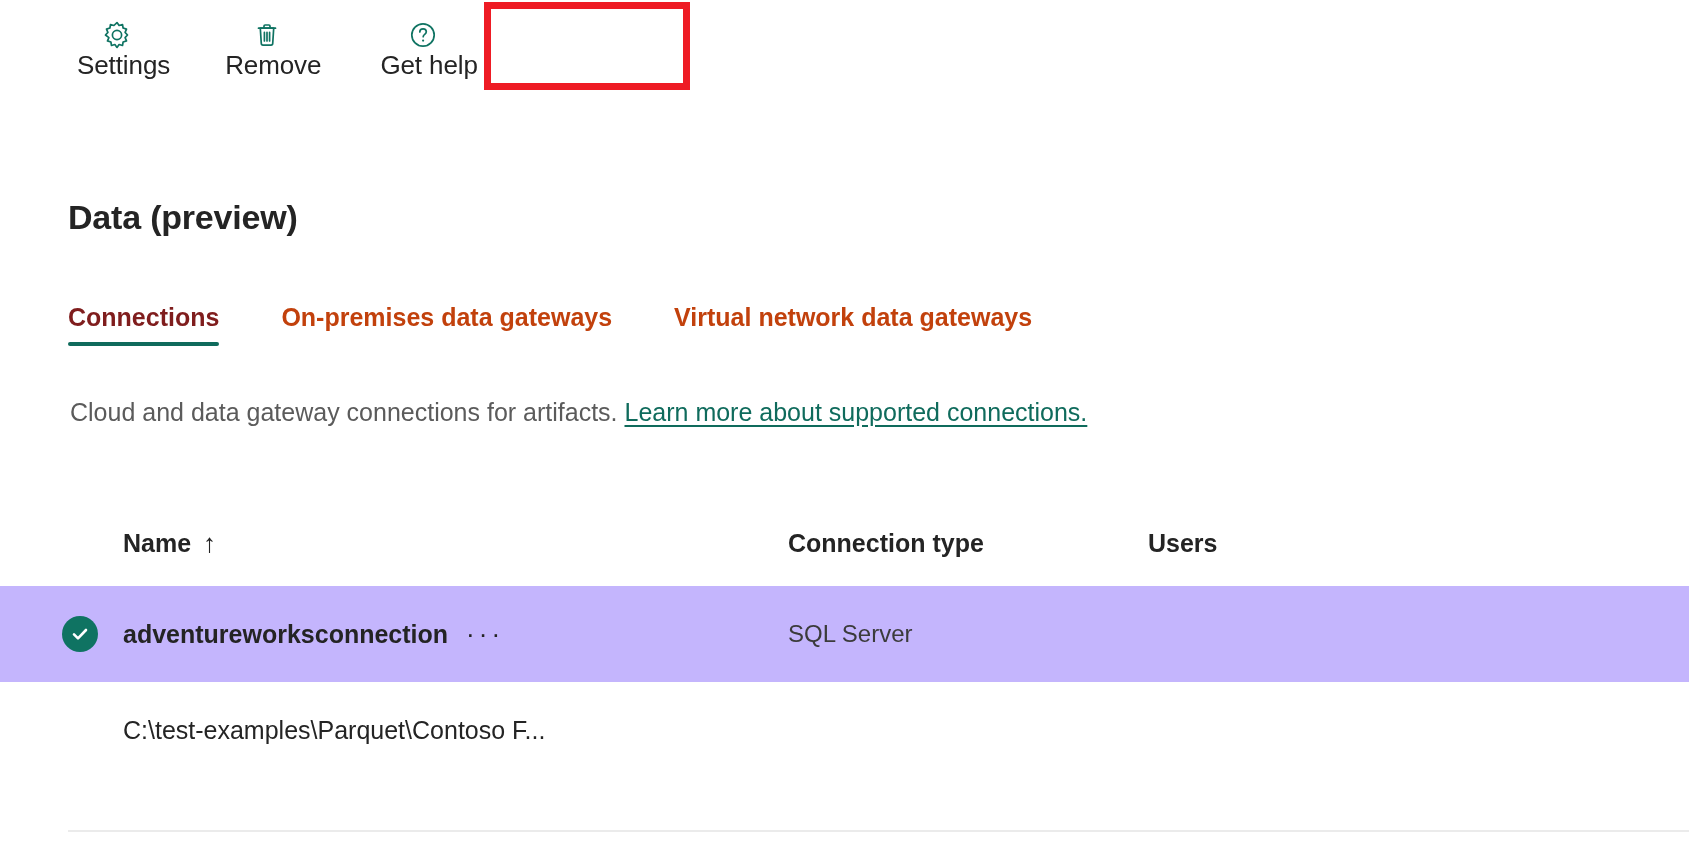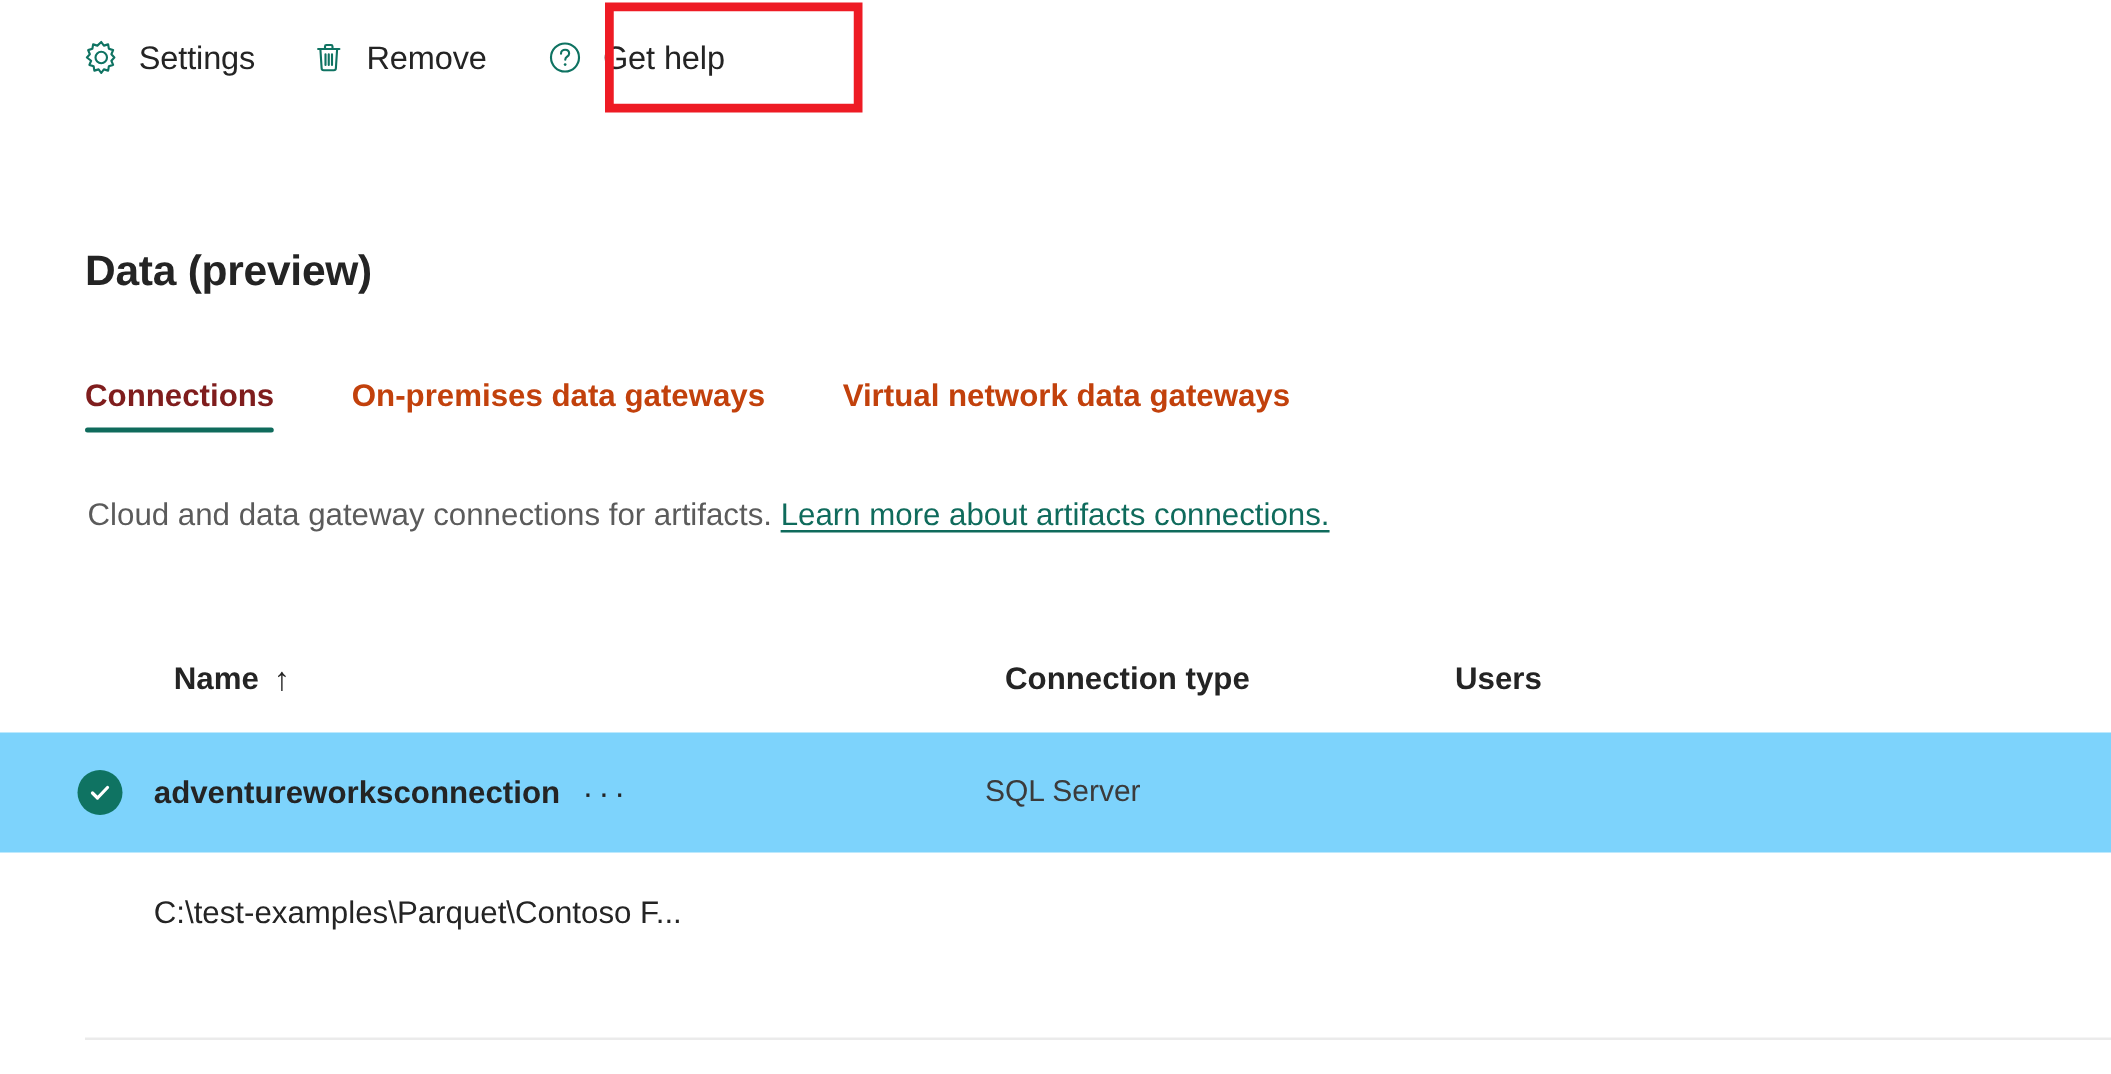--- a/index.html
+++ b/index.html
@@ -27,20 +27,21 @@
     align-items: center;
   }
   .cmd-item {
     display: flex;
     align-items: center;
     height: 56px;
     padding: 0 12px;
     cursor: pointer;
     position: relative;
     box-sizing: border-box;
+    flex-direction: column;
   }
   .cmd-item .cmd-icon {
     display: inline-flex;
     align-items: center;
     justify-content: center;
     width: 34px;
     height: 34px;
     flex: none;
   }
   .cmd-item .cmd-label {
@@ -140,22 +141,22 @@
     left: 0;
     top: 500px;
     width: 1689px;
   }
   .row {
     display: flex;
     align-items: center;
     height: 96px;
     box-sizing: border-box;
   }
-  .row.header { height: 86px; margin-left: 16px; }
-  .row.selected { background: #7dd3fc; }
+  .row.header { height: 86px; }
+  .row.selected { background: #c4b5fd; }
   .cell-check {
     width: 123px;
     flex: none;
     display: flex;
     align-items: center;
     justify-content: center;
     padding-left: 36px;
     box-sizing: border-box;
   }
   .cell-name {
@@ -270,21 +271,21 @@
   <div class="tab">
     <span class="tab-label">On-premises data gateways</span>
   </div>
   <div class="tab">
     <span class="tab-label">Virtual network data gateways</span>
   </div>
 </div>
 
 <div class="description">
   <span>Cloud and data gateway connections for artifacts.</span>
-  <a href="#">Learn more about artifacts connections.</a>
+  <a href="#">Learn more about supported connections.</a>
 </div>
 
 <div class="table">
 
   <div class="row header">
     <div class="cell-check"></div>
     <div class="cell-name">
       <span>Name</span>
       <span class="sort-arrow">↑</span>
     </div>

